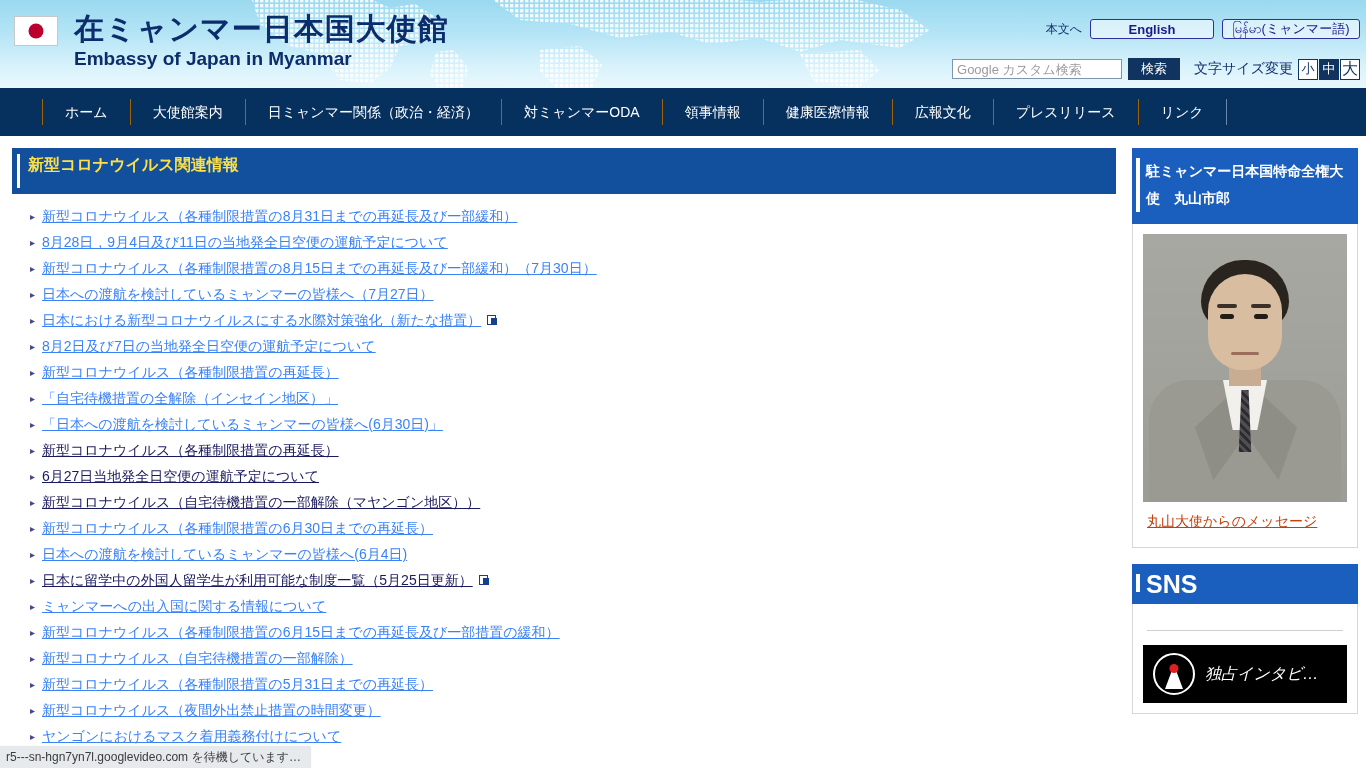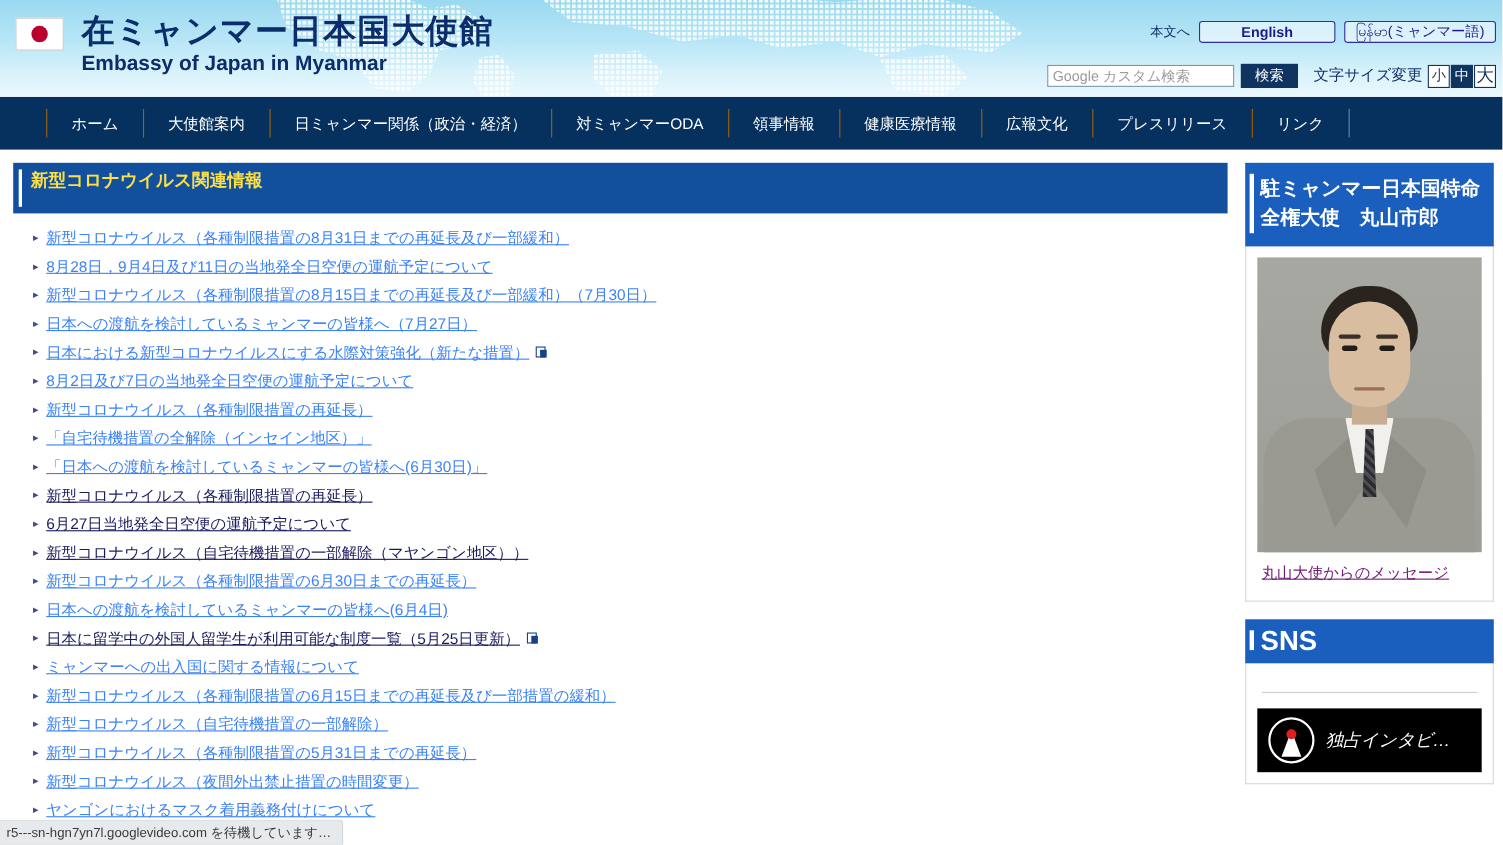--- a/index.html
+++ b/index.html
@@ -283,21 +283,21 @@
     left: 4px; top: 3px;
     width: 6px; height: 7px;
     background: #16408c;
   }
 
   
   .side-panel { margin-bottom: 16px; }
   .side-head {
     background: #1b5fbe;
     color: #ffffff;
-    font-size: 18px;
+    font-size: 14px;
     font-weight: bold;
     line-height: 27px;
     padding: 10px 12px 12px 14px;
     position: relative;
     box-sizing: border-box;
   }
   .side-head::before {
     content: "";
     position: absolute;
     left: 4px;
@@ -391,21 +391,21 @@
     width: 46px; height: 96px;
     background: #8e8e87;
     clip-path: polygon(0 0, 100% 45%, 60% 100%, 0 60%);
   }
 
   .side-link-row {
     padding: 10px 4px 6px 4px;
     text-align: left;
   }
   .side-link-row a {
-    color: #701a75;
+    color: #c2410c;
     font-size: 14px;
     text-decoration: underline;
   }
 
   .sns-divider {
     border: none;
     border-top: 1px solid #cfcfcf;
     margin: 16px 4px 14px 4px;
   }
   .video-thumb {

